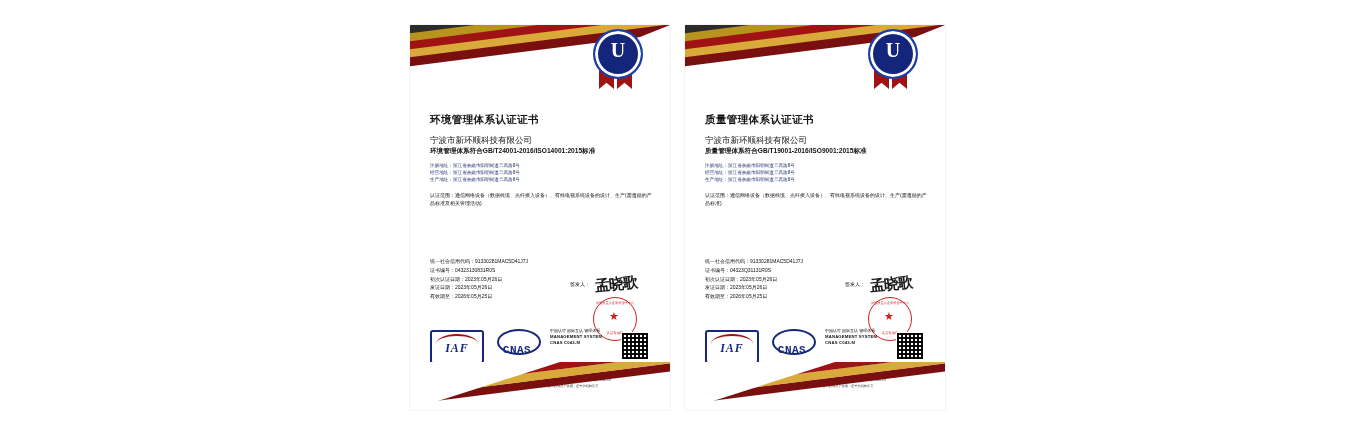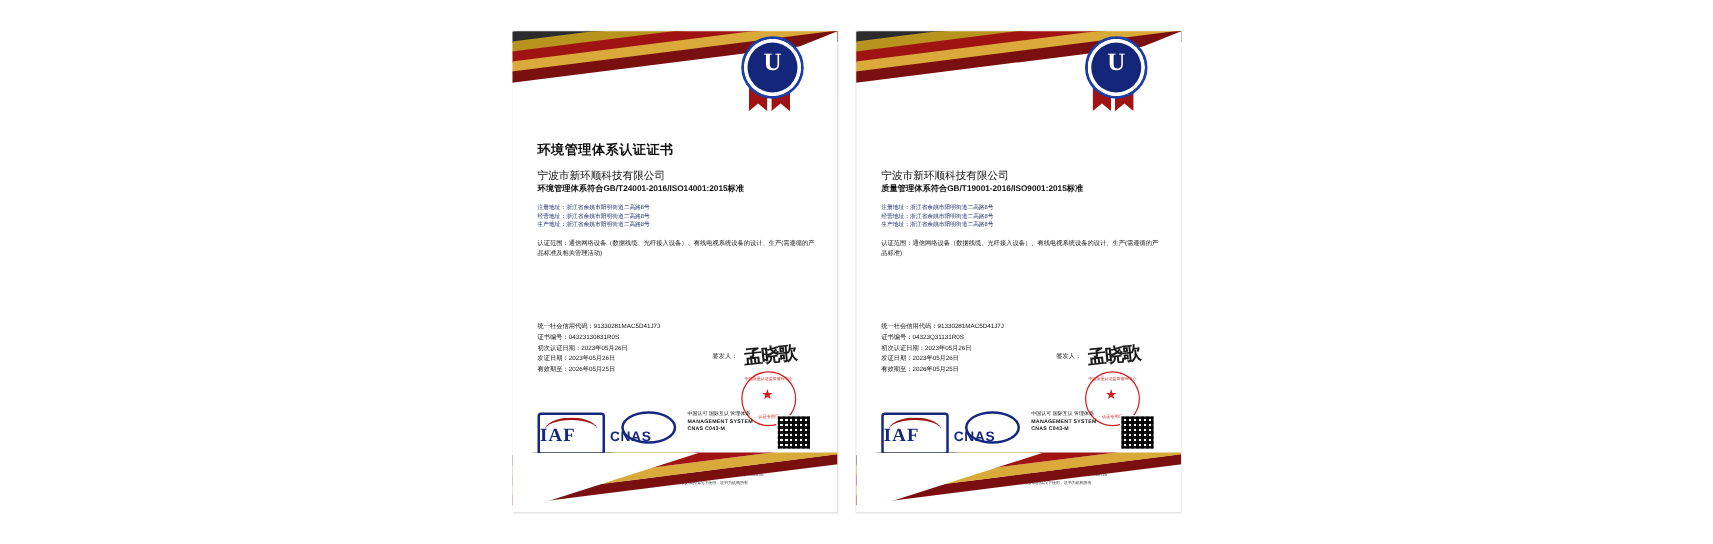--- a/index.html
+++ b/index.html
@@ -90,25 +90,25 @@
   .seal .star{position:absolute;left:15px;top:13px;font-size:11px;color:#cf2020;line-height:1;}
   .seal .t1{position:absolute;left:0;right:0;top:3px;text-align:center;font-size:3.2px;}
   .seal .t2{position:absolute;left:0;right:0;bottom:5px;text-align:center;font-size:3.4px;}
 
   
   .logos{position:absolute;left:20px;top:303px;width:225px;height:36px;}
   .iaf{
     position:absolute;left:0;top:2px;width:50px;height:30px;border:2px solid #16287e;border-radius:3px;
     background:#fff;
   }
-  .iaf .word{position:absolute;left:0;right:0;top:9px;text-align:left;color:#16287e;font-weight:bold;font-size:15px;font-family:"Liberation Serif",serif;letter-spacing:1px;}
+  .iaf .word{position:absolute;left:0;right:0;top:9px;text-align:center;color:#16287e;font-weight:bold;font-size:12px;font-family:"Liberation Serif",serif;letter-spacing:1px;font-style:italic;}
   .iaf .arc{position:absolute;left:4px;top:2px;width:42px;height:8px;border-top:2px solid #a01313;border-radius:50%/100% 100% 0 0;}
   .cnas{position:absolute;left:58px;top:2px;width:58px;height:30px;}
   .cnas .ring{position:absolute;left:9px;top:-1px;width:40px;height:22px;border:2px solid #16287e;border-radius:50%;}
-  .cnas .word{position:absolute;left:0;right:0;top:14px;text-align:left;color:#16287e;font-weight:bold;font-size:11px;font-family:Liberation Sans, sans-serif;letter-spacing:.5px;}
+  .cnas .word{position:absolute;left:0;right:0;top:14px;text-align:center;color:#16287e;font-weight:bold;font-size:11px;font-family:Liberation Mono, monospace;letter-spacing:.5px;}
   .cnas-txt{position:absolute;left:120px;top:0;width:62px;font-size:4px;line-height:1.5;color:#111;}
   .cnas-txt .en{font-weight:bold;font-size:4.2px;letter-spacing:.2px;}
   .qr{position:absolute;right:6px;top:4px;width:26px;height:26px;
     background:
       repeating-linear-gradient(90deg,#111 0 2px,#fff 2px 4px),
       repeating-linear-gradient(0deg,#111 0 2px,#fff 2px 4px);
     background-blend-mode:multiply;border:1px solid #fff;}
 
   
   .fine{position:absolute;left:20px;top:348px;width:222px;font-size:3.2px;line-height:1.7;color:#333;text-align:center;}
@@ -208,20 +208,21 @@
         <div class="stripe s5"></div>
       <div class="wedge"></div>
     </div>
 
     <div class="emblem">
       <div class="tail"></div>
         <div class="tail2"></div>
       <div class="ring"></div>
     </div>
 
+    <div class="title">质量管理体系认证证书</div>
     <div class="org">宁波市新环顺科技有限公司</div>
     <div class="std">质量管理体系符合GB/T19001-2016/ISO9001:2015标准</div>
 
     <div class="addr">
       <div>注册地址：浙江省余姚市阳明街道二高路8号</div>
       <div>经营地址：浙江省余姚市阳明街道二高路8号</div>
       <div>生产地址：浙江省余姚市阳明街道二高路8号</div>
     </div>
 
     <div class="scope">认证范围：通信网络设备（数据线缆、光纤接入设备）、有线电视系统设备的设计、生产(需遵循的产品标准)</div>

